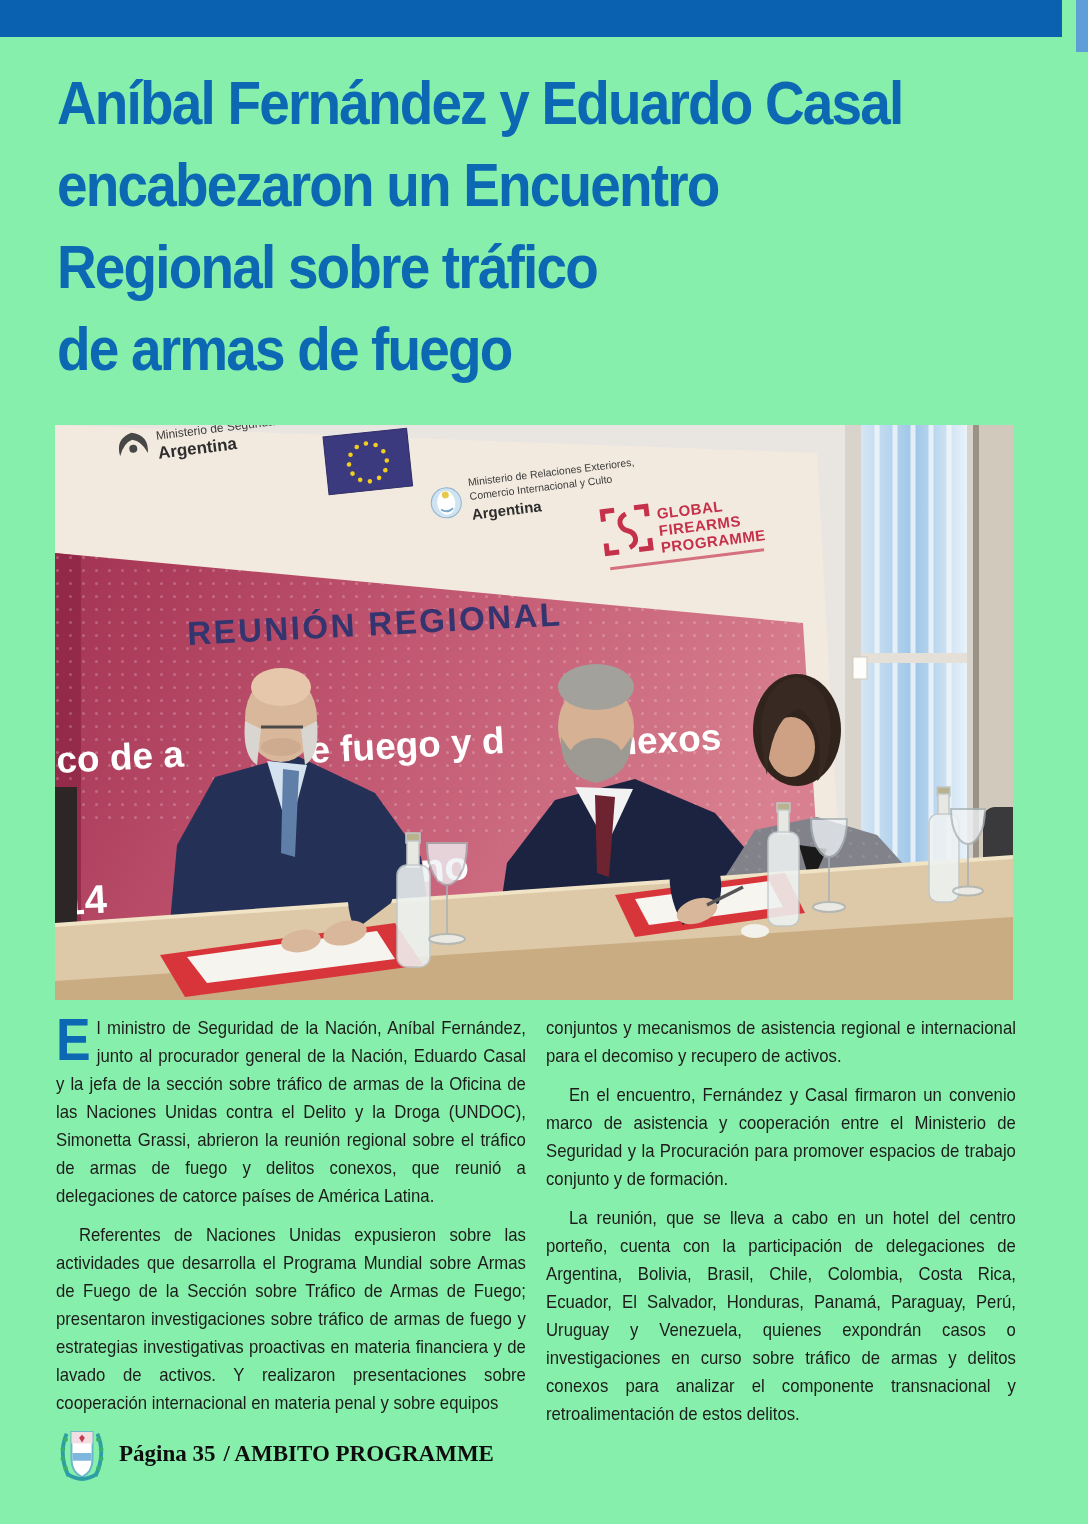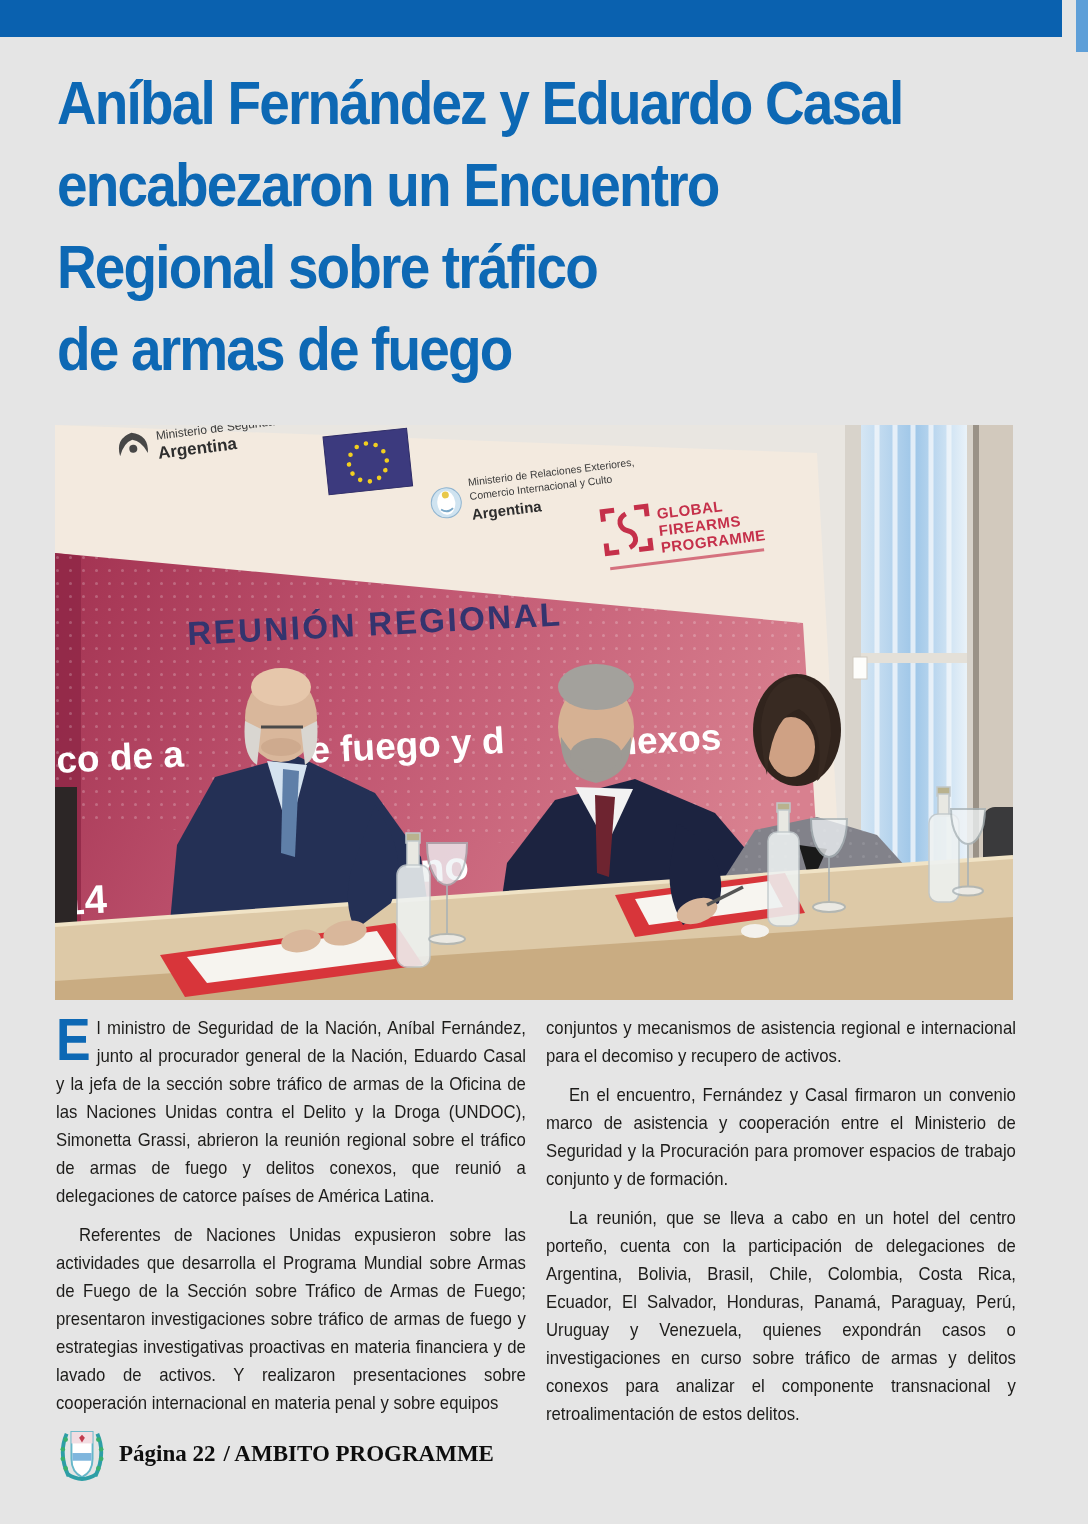--- a/index.html
+++ b/index.html
@@ -1,16 +1,16 @@
 <!DOCTYPE html>
 <html><head>
 <meta charset="utf-8">
 <style>
   html,body{margin:0;padding:0;background:#ffffff;}
-  .page{position:relative;width:1088px;height:1524px;background:#e5e5e5;overflow:hidden;
+  .page{position:relative;width:1088px;height:1524px;background:#86efac;overflow:hidden;
         font-family:"Liberation Sans",sans-serif;}
   .topbar{position:absolute;left:0;top:0;width:1062px;height:37px;background:#0a61af;}
   .corner-stripe{position:absolute;left:1076px;top:0;width:12px;height:52px;background:#5e9fd8;}
   .headline{position:absolute;left:57px;top:62px;color:#0d68b4;font-weight:700;
             font-size:61px;line-height:82px;letter-spacing:-2px;white-space:nowrap;
             transform:scaleX(.9);transform-origin:left top;}
   .photo{position:absolute;left:55px;top:425px;width:958px;height:575px;}
   .photo svg{display:block;}
   .col{position:absolute;top:1014px;width:534px;transform:scaleX(.88);transform-origin:left top;
        text-align:justify;font-size:19px;line-height:28px;color:#1d1c1a;}
@@ -255,18 +255,18 @@
         <circle cx="45" cy="24" r="2.4" fill="#39b06f"></circle>
       <circle cx="45" cy="34" r="2.4" fill="#39b06f"></circle>
         <circle cx="42" cy="44" r="2.4" fill="#39b06f"></circle>
       <path d="M14,6 L36,6 L36,34 Q36,48 25,53 Q14,48 14,34 Z" fill="#ffffff" stroke="#66b7c9" stroke-width="2"></path>
       <path d="M14,6 H36 V18 H14 Z" fill="#f2dde2"></path>
       <path d="M25,9 l3,3 -3,5 -3,-5 Z" fill="#c23b4e"></path>
       <rect x="15" y="28" width="20" height="8" fill="#7fb6dd"></rect>
       <path d="M10,50 Q25,60 40,50" stroke="#2e9ea6" stroke-width="4" fill="none"></path>
     </svg>
     <div class="footer-text">
-      <span>Página 22</span>
+      <span>Página 35</span>
       <span>/ AMBITO PROGRAMME</span>
     </div>
   </div>
 
 </div>
 
 </body></html>

